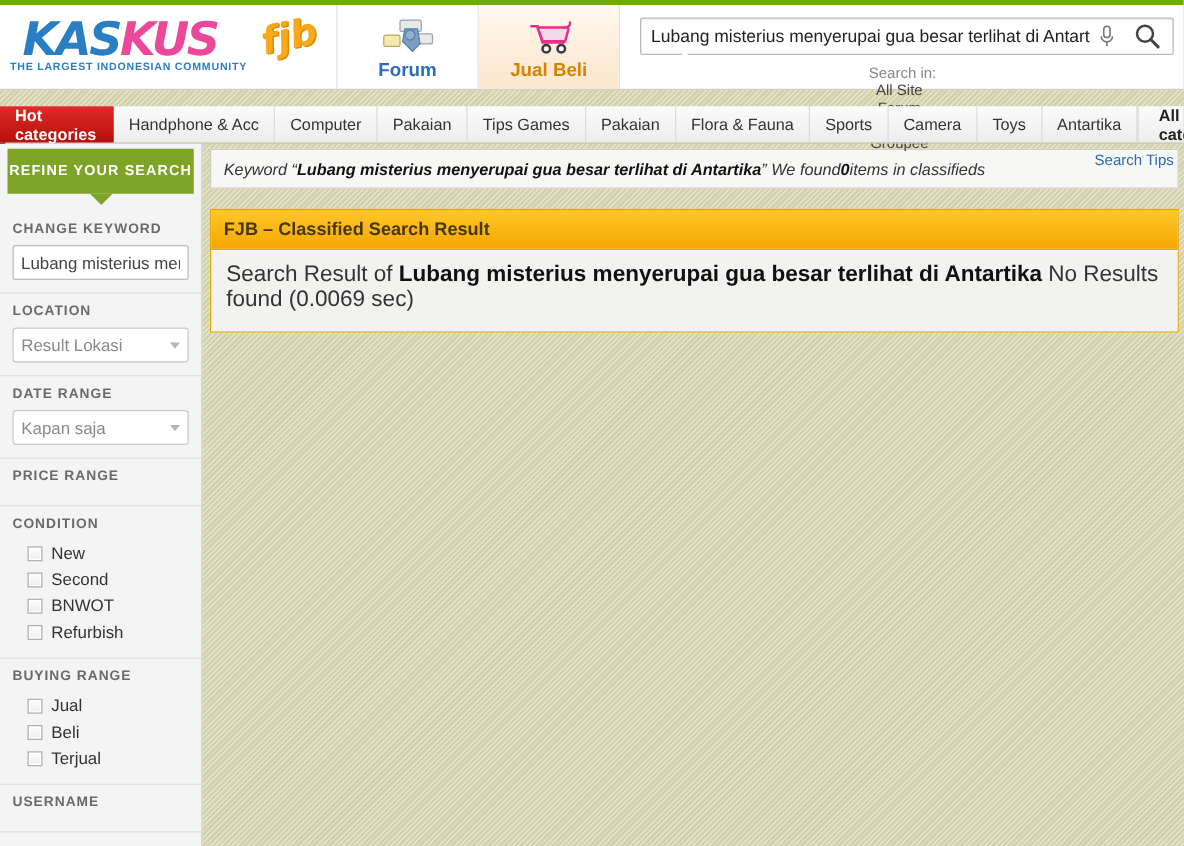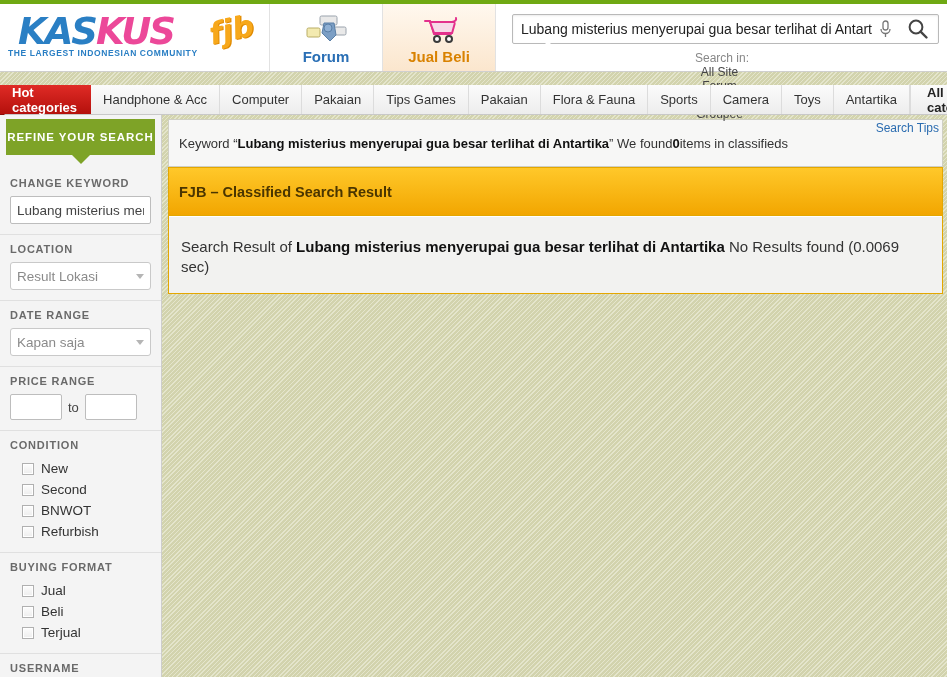--- a/index.html
+++ b/index.html
@@ -188,36 +188,37 @@
   .cbox {
     width:12px; height:12px; border:1px solid #b0b0b0;
     background:linear-gradient(#fdfdfd,#ededed); flex:none;
     box-shadow: inset 0 0 0 1px #fff;
   }
 
   
   .content { flex:1; padding:4px 4px 0 6px; }
   .keywordbar {
     background:#f7f7f6; border:1px solid #cfcfc4;
-    height:48px; display:flex; align-items:center;
+    height:32px; display:flex; align-items:center;
     padding:0 10px; font-size:13px; color:#333;
-    margin-bottom:0;
+    margin-bottom:16px;
+    font-style:italic;
   }
   .keywordbar b { color:#111; }
   .resultbox {
     border:1px solid #e4a700; background:#f2f2f0;
   }
   .resulthead {
-    height:48px; background:linear-gradient(#ffc82a,#f2a600);
+    height:32px; background:linear-gradient(#ffc82a,#f2a600);
     display:flex; align-items:center; padding:0 10px;
     font-size:14.5px; font-weight:bold; color:#4a3500;
     border-bottom:1px solid #e4a700;
   }
   .resultbody {
-    padding:20px 12px 16px 12px; font-size:15px; color:#333;
+    padding:8px 12px 16px 12px; font-size:18px; color:#333;
     line-height:20px; background:#f2f2f0;
     border-top:1px solid #fff;
   }
   .resultbody b { color:#111; }
 </style>
 </head>
 <body>
 
 <div class="topstrip"></div>
 
@@ -333,25 +334,20 @@
     <div class="sbsection">
       <div class="sbtitle">DATE RANGE</div>
       <div class="sbselect">
         <span>Kapan saja</span>
         <span class="tri-down"></span>
       </div>
     </div>
 
     <div class="sbsection">
       <div class="sbtitle">PRICE RANGE</div>
-      <div class="pricerow">
-        <input class="priceinput" type="text" value="" style="">
-        <span class="priceto">to</span>
-        <input class="priceinput" type="text" value="" style="">
-      </div>
     </div>
 
     <div class="sbsection">
       <div class="sbtitle">CONDITION</div>
       <div class="cbrow">
         <span class="cbox"></span>
         <span>New</span>
       </div>
       <div class="cbrow">
         <span class="cbox"></span>
@@ -361,21 +357,21 @@
         <span class="cbox"></span>
         <span>BNWOT</span>
       </div>
       <div class="cbrow">
         <span class="cbox"></span>
         <span>Refurbish</span>
       </div>
     </div>
 
     <div class="sbsection">
-      <div class="sbtitle">BUYING FORMAT</div>
+      <div class="sbtitle">BUYING RANGE</div>
       <div class="cbrow">
         <span class="cbox"></span>
         <span>Jual</span>
       </div>
       <div class="cbrow">
         <span class="cbox"></span>
         <span>Beli</span>
       </div>
       <div class="cbrow">
         <span class="cbox"></span>

